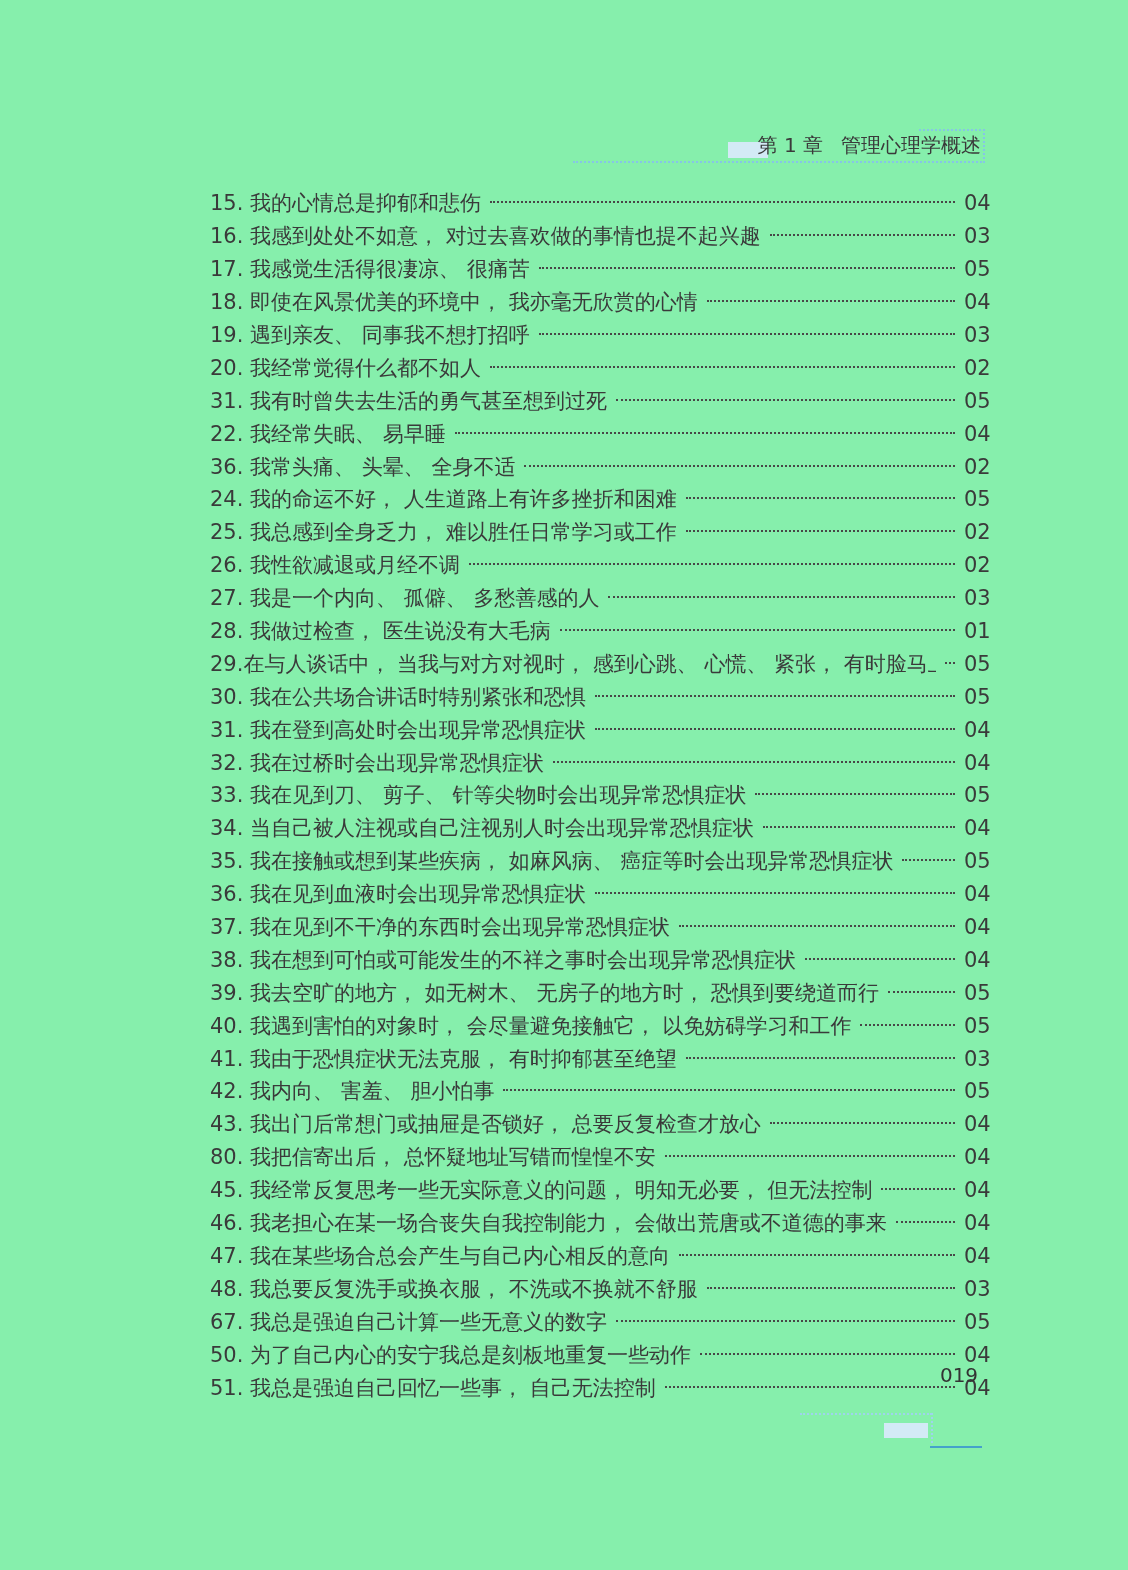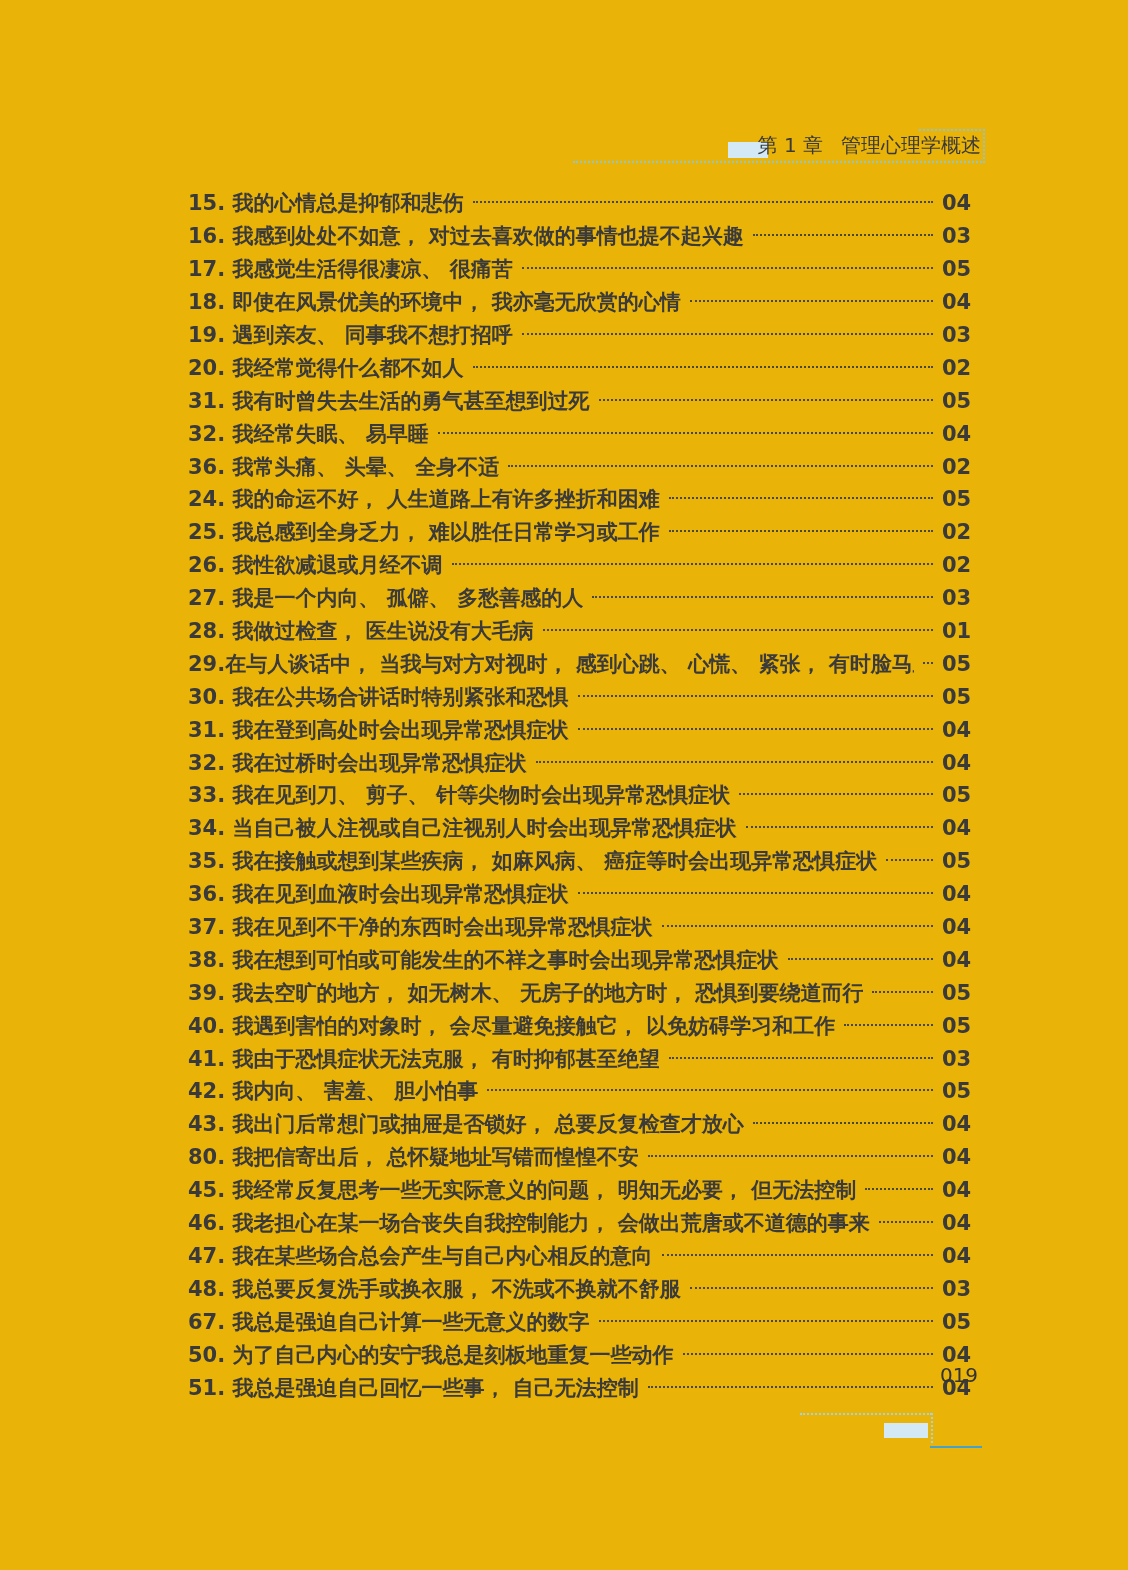--- a/index.html
+++ b/index.html
@@ -1,20 +1,20 @@
 <!DOCTYPE html>
 <html><head>
 <meta charset="utf-8">
 <style>
   html, body { margin: 0; padding: 0; background: #ffffff; }
   .page {
     position: relative;
     width: 1128px;
     height: 1570px;
-    background: #eab308;
+    background: #86efac;
     font-family: "DejaVu Sans", "Liberation Sans", sans-serif;
     color: #3a3a3a;
     overflow: hidden;
   }
 
   
   .header { position: absolute; left: 573px; top: 129px; width: 412px; height: 34px; }
   .header-rule {
     position: absolute; left: 0; bottom: 0; width: 412px; height: 0;
     border-bottom: 2px dotted #85c6e5;
@@ -28,21 +28,21 @@
     position: absolute; left: 155px; top: 13px; width: 40px; height: 16px;
     background: #d3eaf6;
   }
   .header-text {
     position: absolute; right: 4px; top: 4px;
     font-size: 20px; line-height: 24px; white-space: nowrap; color: #3a3a3a;
   }
   .chapter-label { margin-right: 18px; }
 
   
-  .qlist { position: absolute; left: 188px; top: 187px; width: 790px; font-weight: bold; }
+  .qlist { position: absolute; left: 210px; top: 187px; width: 790px; }
   .qrow {
     display: flex; align-items: center;
     height: 32.9px; font-size: 21px; color: #3a3a3a;
   }
   .qrow .item-label { white-space: nowrap; flex: 0 1 auto; overflow: hidden; }
   .qrow .dot-leader {
     flex: 1 1 auto; min-width: 10px; height: 0;
     border-bottom: 2px dotted #474747;
     margin: 0 9px 0 9px; position: relative; top: -1px;
   }
@@ -115,21 +115,21 @@
         <span class="item-label">20. 我经常觉得什么都不如人</span>
         <span class="dot-leader"></span>
         <span class="item-value">02</span>
       </div>
       <div class="qrow">
         <span class="item-label">31. 我有时曾失去生活的勇气甚至想到过死</span>
         <span class="dot-leader"></span>
         <span class="item-value">05</span>
       </div>
       <div class="qrow">
-        <span class="item-label">32. 我经常失眠、 易早睡</span>
+        <span class="item-label">22. 我经常失眠、 易早睡</span>
         <span class="dot-leader"></span>
         <span class="item-value">04</span>
       </div>
       <div class="qrow">
         <span class="item-label">36. 我常头痛、 头晕、 全身不适</span>
         <span class="dot-leader"></span>
         <span class="item-value">02</span>
       </div>
       <div class="qrow">
         <span class="item-label">24. 我的命运不好， 人生道路上有许多挫折和困难</span>

